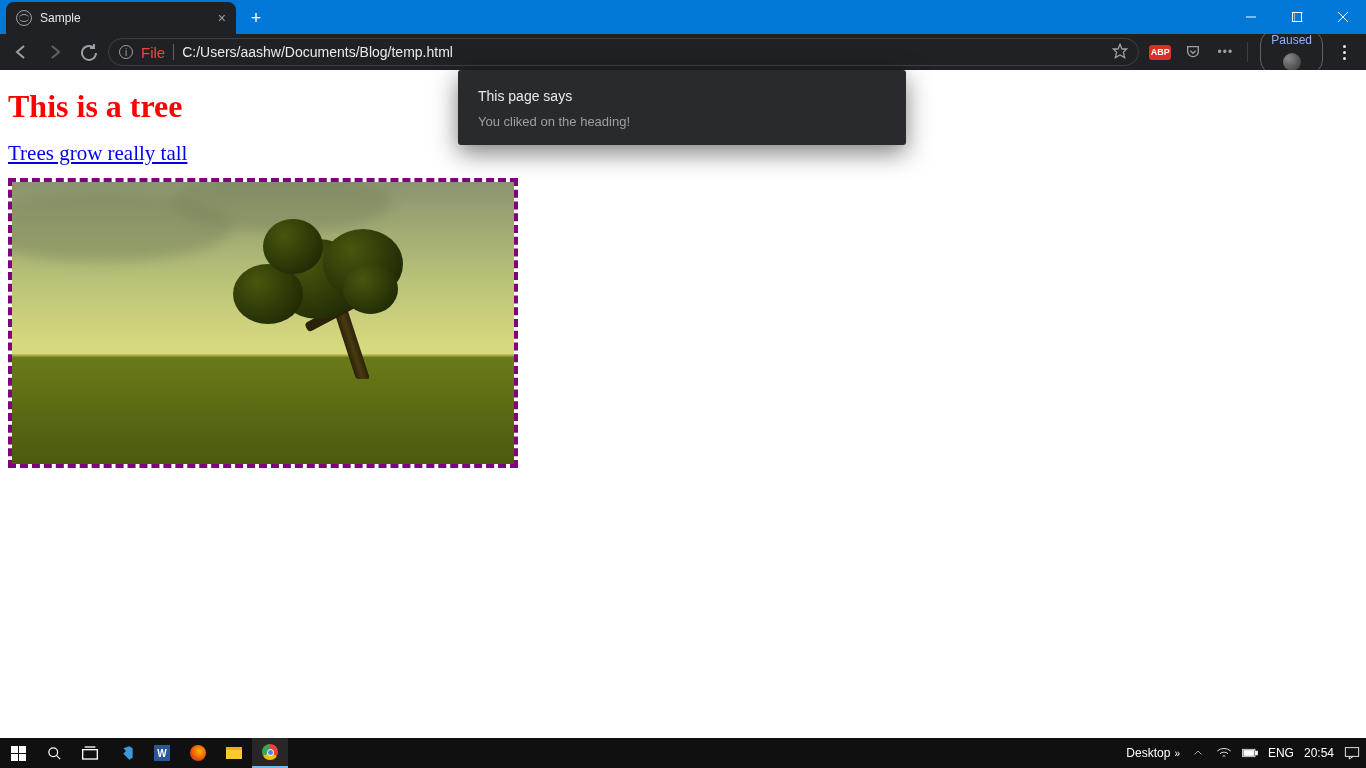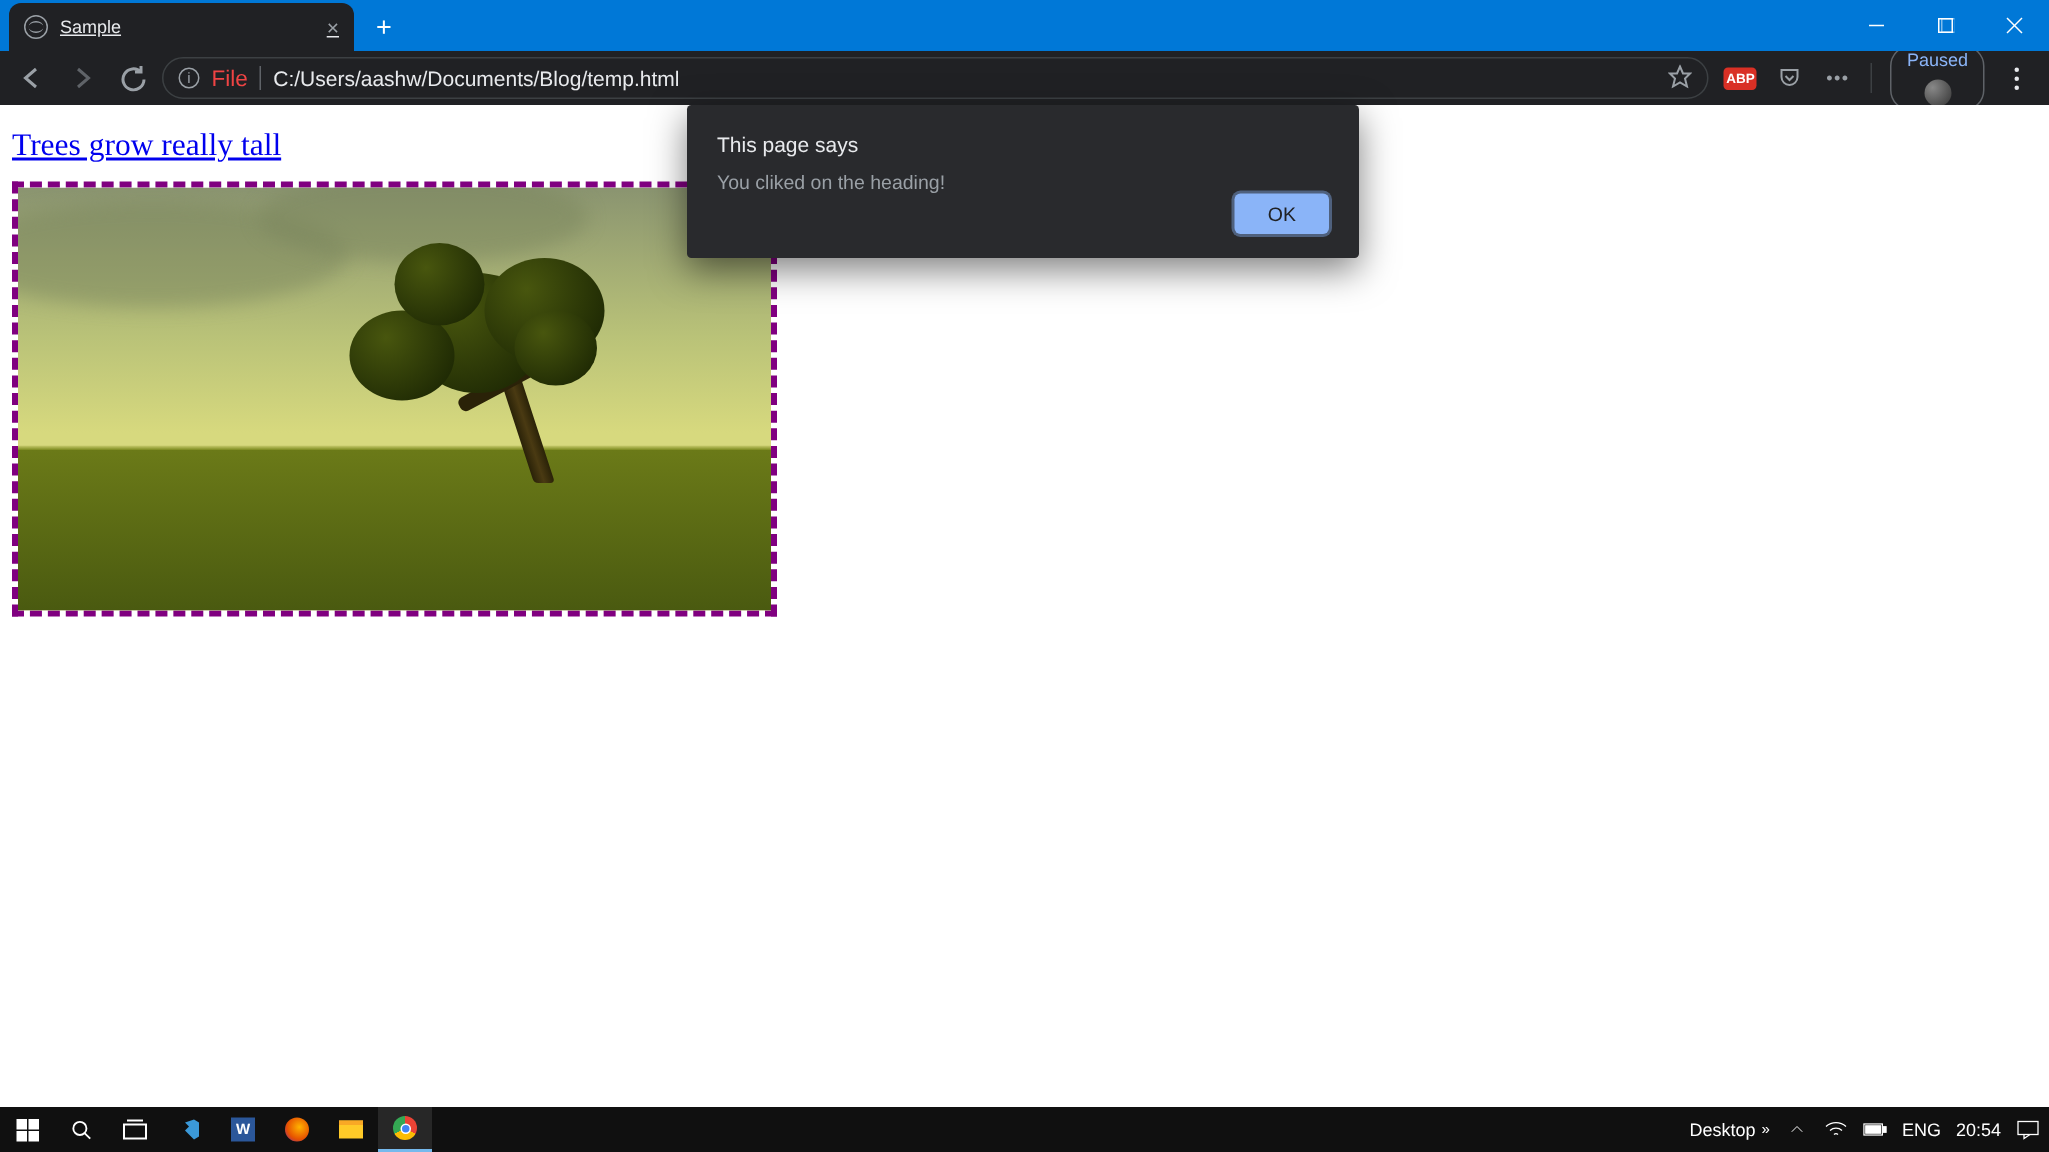--- a/index.html
+++ b/index.html
@@ -25,21 +25,20 @@
     width: 230px;
     height: 32px;
     background: #202124;
     border-top-left-radius: 8px;
     border-top-right-radius: 8px;
     display: flex;
     align-items: center;
     padding: 0 10px;
     color: #e8eaed;
     gap: 8px;
-    text-decoration: underline;
   }
   .tab .favicon {
     width: 16px; height: 16px; border-radius: 50%;
     border: 1.5px solid #9aa0a6; position: relative;
     display:flex;align-items:center;justify-content:center;
   }
   .tab .favicon::before{
     content:""; width:10px; height:6px; border:1.2px solid #9aa0a6;
     border-left:none;border-right:none;border-radius:50%;
   }
@@ -252,20 +251,21 @@
     </div>
     <div class="kebab">
         <span></span>
         <span></span>
         <span></span>
       </div>
   </div>
 </div>
 
 <div class="viewport">
+  <h1 class="page-heading">This is a tree</h1>
   <a href="#" class="page-link">Trees grow really tall</a>
   <div class="tree-box">
     <div class="sky"></div>
     <div class="cloud c1"></div>
       <div class="cloud c2"></div>
     <div class="horizon"></div>
     <div class="ground"></div>
     <div class="tree">
       <div class="trunk"></div>
       <div class="branch"></div>
@@ -277,23 +277,20 @@
           <div class="leaf l5"></div>
       </div>
     </div>
   </div>
 </div>
 
 <div class="alert-shade">
   <div class="alert-box">
     <div class="alert-title">This page says</div>
     <div class="alert-msg">You cliked on the heading!</div>
-    <div class="alert-actions">
-      <button class="alert-ok">OK</button>
-    </div>
   </div>
 </div>
 
 <div class="taskbar">
   <div class="tb-left">
     <div class="tb-item">
       <div class="winlogo">
           <span></span>
           <span></span>
           <span></span>

